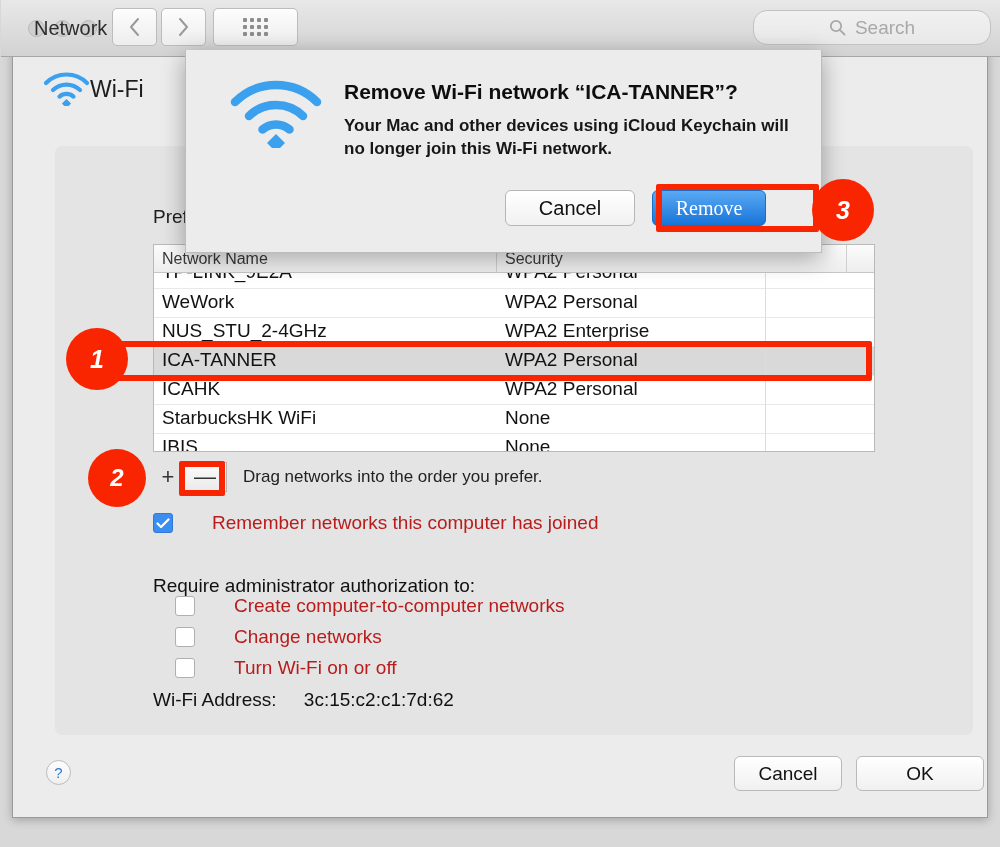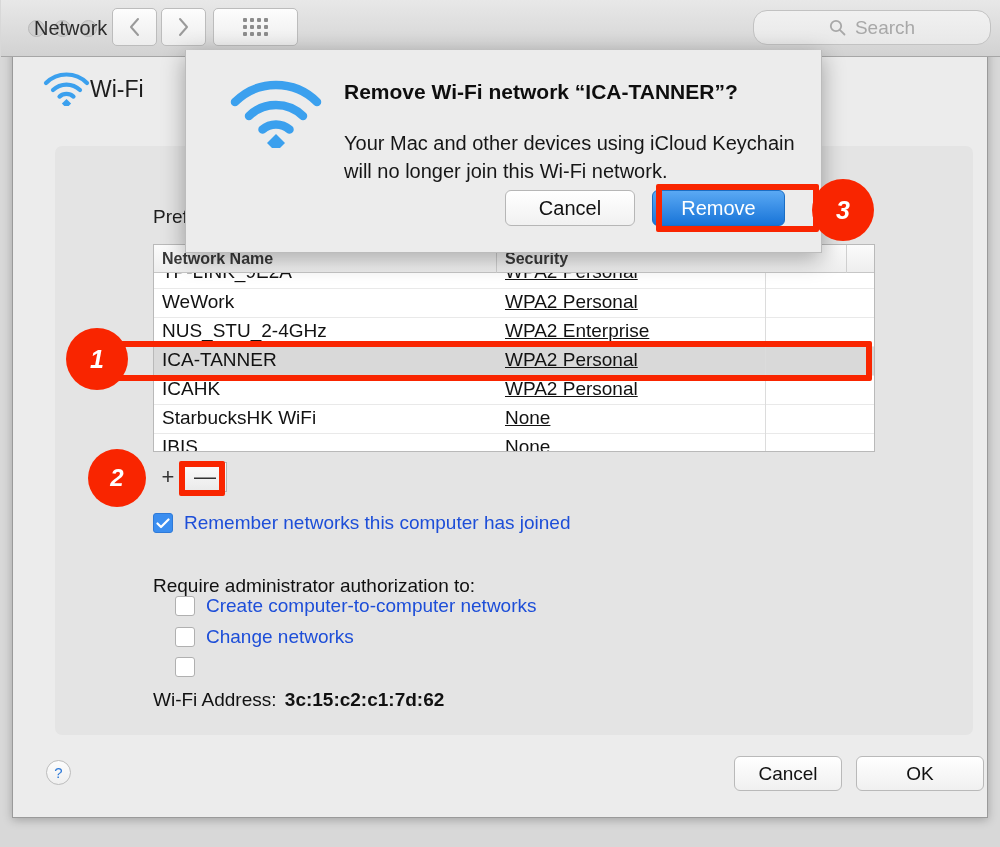--- a/index.html
+++ b/index.html
@@ -77,31 +77,31 @@
     position:absolute; left:98px; top:60px; font-size:19px; color:#1d1d1d; white-space:nowrap;
   }
 
   
   .table {
     position:absolute; left:98px; top:98px; width:722px; height:208px;
     background:#ffffff; border:1px solid #b9b9b9; overflow:hidden;
   }
   .thead {
     height:28px; background: linear-gradient(#fbfbfb,#eeeeee);
-    border-bottom:1px solid #c6c6c6; position:relative;font-weight:bold;
+    border-bottom:1px solid #c6c6c6; position:relative;
   }
   .th { position:absolute; top:5px; font-size:16px; color:#3a3a3a; }
   .th.name { left:8px; }
   .th.sec { left:351px; }
   .vdiv { position:absolute; top:0; width:1px; height:28px; background:#cfcfcf; }
 
   .rows { position:relative; }
   .row { position:relative; height:29px; border-bottom:1px solid #e9e9e9; }
   .row .c-name { position:absolute; left:8px; top:2px; font-size:19px; color:#121212; white-space:nowrap; }
-  .row .c-sec  { position:absolute; left:351px; top:2px; font-size:19px; color:#121212; white-space:nowrap;text-decoration:underline; }
+  .row .c-sec  { position:absolute; left:351px; top:2px; font-size:19px; color:#121212; white-space:nowrap; }
   .row.clipped { height:16px; overflow:hidden; }
   .row.clipped .c-name, .row.clipped .c-sec { top:-12px; }
   .row.selected { background:#d9d9d9; }
   .col-sep { position:absolute; left:611px; top:0; width:1px; height:100%; background:#dcdcdc; }
 
   
   .pmbar { position:absolute; left:98px; top:316px; display:flex; align-items:center; }
   .pmbtn {
     width:30px; height:28px;
     background: linear-gradient(#fcfcfc,#eaeaea);
@@ -115,26 +115,26 @@
 
   
   .cbrow { position:absolute; display:flex; align-items:center; gap:11px; }
   .cb {
     width:20px; height:20px; border-radius:3px;
     background:#fff; border:1px solid #b0b0b0; flex:none;
   }
   .cb.on { background:#3b8ef0; border-color:#2f7ad8;
            display:flex; align-items:center; justify-content:center; }
   .cb.on svg { display:block; }
-  .cbtext { font-size:19px; color:#1d4ed8; white-space:nowrap; }
+  .cbtext { font-size:19px; color:#b91c1c; white-space:nowrap;margin-left:28px; }
 
   .section-label { position:absolute; left:98px; top:429px; font-size:19px; color:#111; }
 
   .addr { position:absolute; left:98px; top:543px; font-size:19px; color:#111; }
-  .addr .val { margin-left:3px;font-weight:bold; }
+  .addr .val { margin-left:22px; }
 
   
   .footer { position:absolute; left:0; top:748px; width:976px; height:70px; }
   .helpbtn {
     position:absolute; left:33px; top:12px; width:25px; height:25px; border-radius:50%;
     background: linear-gradient(#fdfdfd,#efefef); border:1px solid #bdbdbd;
     display:flex; align-items:center; justify-content:center;
     font-size:15px; color:#2f7ad8;
   }
   .btn {
@@ -152,34 +152,34 @@
     background:#ececec;
     border:1px solid #bcbcbc; border-top:none;
     box-shadow: 0 6px 22px rgba(0,0,0,.33);
   }
   .modal .icon { position:absolute; left:44px; top:30px; }
   .modal .title {
     position:absolute; left:158px; top:30px; width:450px;
     font-size:21px; font-weight:bold; color:#0e0e0e;
   }
   .modal .body {
-    position:absolute; left:158px; top:80px; width:455px;
-    font-size:20px; color:#161616; line-height:1.38;
+    position:absolute; left:158px; top:64px; width:455px;
+    font-size:17px; color:#161616; line-height:1.38;font-weight:bold;
   }
   .mbtn {
     position:absolute; top:140px; height:36px; border-radius:6px;
     display:flex; align-items:center; justify-content:center; font-size:20px;
   }
   .mbtn.cancel {
     left:319px; width:130px; color:#111;
     background: linear-gradient(#ffffff,#f1f1f1); border:1px solid #b6b6b6;
   }
   .mbtn.remove {
-    left:466px; width:133px; color:#ffffff;
-    background: linear-gradient(#5aa9f4,#1874d8); border:1px solid #1b6ec4;
+    left:466px; width:114px; color:#ffffff;
+    background: linear-gradient(#5aa9f4,#1874d8); border:1px solid #1b6ec4;font-family:Liberation Serif, serif;
   }
 
   
   .hl { position:absolute; border:6px solid #f92500; border-radius:2px; }
   .badge {
     position:absolute; border-radius:50%; background:#f92500;
     display:flex; align-items:center; justify-content:center;
     color:#fff; font-style:italic; font-weight:bold;
   }
 </style>
@@ -288,20 +288,21 @@
               <span class="c-name">IBIS</span>
               <span class="c-sec">None</span>
             </div>
             <span class="col-sep"></span>
         </div>
       </div>
 
       <div class="pmbar">
         <div class="pmbtn plus">+</div>
         <div class="pmbtn minus">—</div>
+        <span class="drag-note">Drag networks into the order you prefer.</span>
       </div>
 
       <div class="cbrow" style="left:98px; top:366px;">
         <span class="cb on">
           <svg width="14" height="11" viewBox="0 0 14 11">
             <polyline points="1.5,5.5 5,9 12.5,1.5" fill="none" stroke="#ffffff" stroke-width="2.2" stroke-linecap="round" stroke-linejoin="round"></polyline>
           </svg>
         </span>
         <span class="cbtext">Remember networks this computer has joined</span>
       </div>
@@ -311,20 +312,21 @@
       <div class="cbrow" style="left:120px; top:449px;">
         <span class="cb"></span>
         <span class="cbtext">Create computer-to-computer networks</span>
       </div>
       <div class="cbrow" style="left:120px; top:480px;">
         <span class="cb"></span>
         <span class="cbtext">Change networks</span>
       </div>
       <div class="cbrow" style="left:120px; top:511px;">
         <span class="cb"></span>
+        <span class="cbtext">Turn Wi-Fi on or off</span>
       </div>
 
       <div class="addr">
         <span>Wi-Fi Address:</span>
         <span class="val">3c:15:c2:c1:7d:62</span>
       </div>
     </div>
 
     <div class="footer">
       <div class="helpbtn">?</div>

